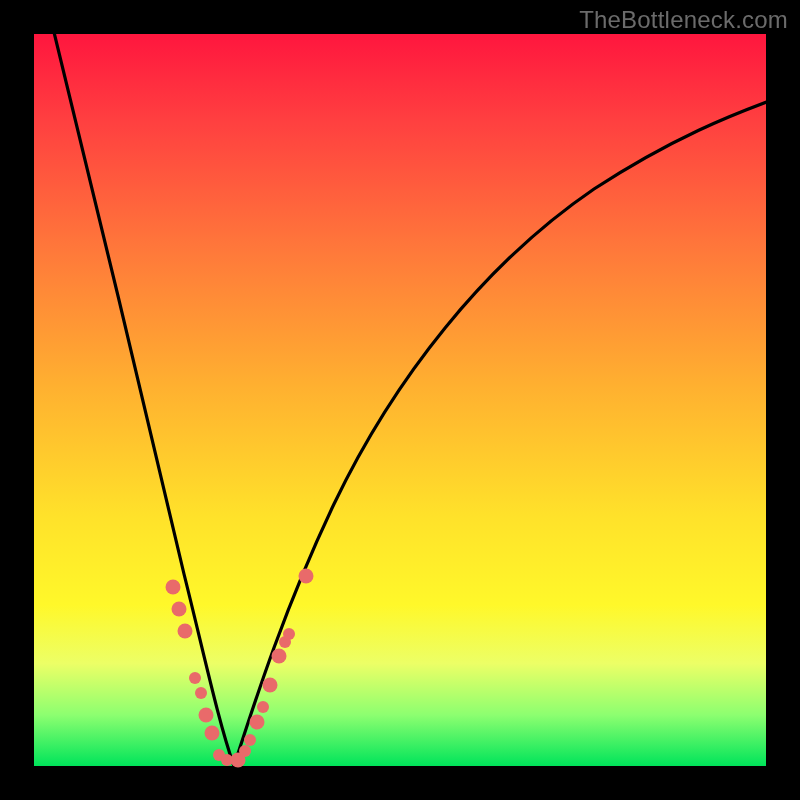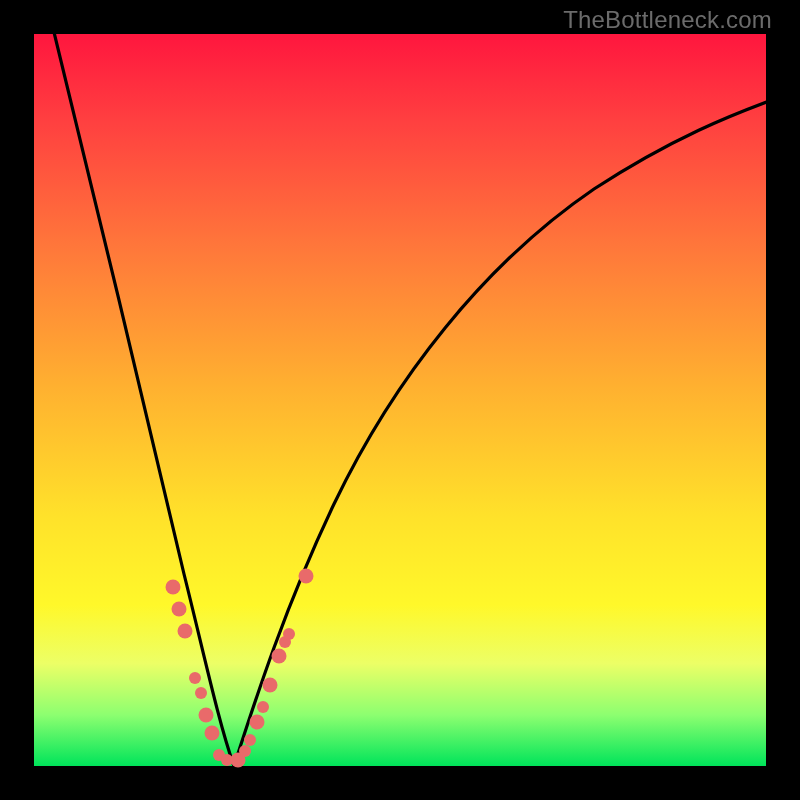--- a/index.html
+++ b/index.html
@@ -32,21 +32,21 @@
       #ffb030 48%,
       #ffe22a 66%,
       #fff82a 78%,
       #ecff66 86%,
       #8dff70 93%,
       #00e45a 100%);
   }
   .watermark {
     position: absolute;
     top: 6px;
-    right: 28px;
+    right: 12px;
     color: #6b6b6b;
     font-size: 24px;
     font-weight: 500;
     letter-spacing: 0.2px;
     user-select: none;
   }
   svg.curves {
     position: absolute;
     left: 0;
     top: 0;

